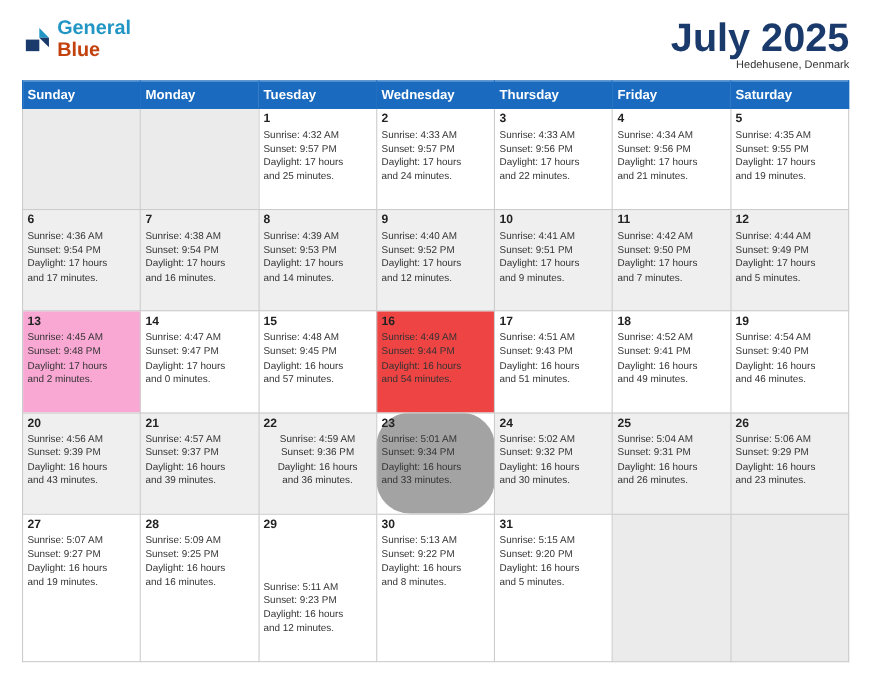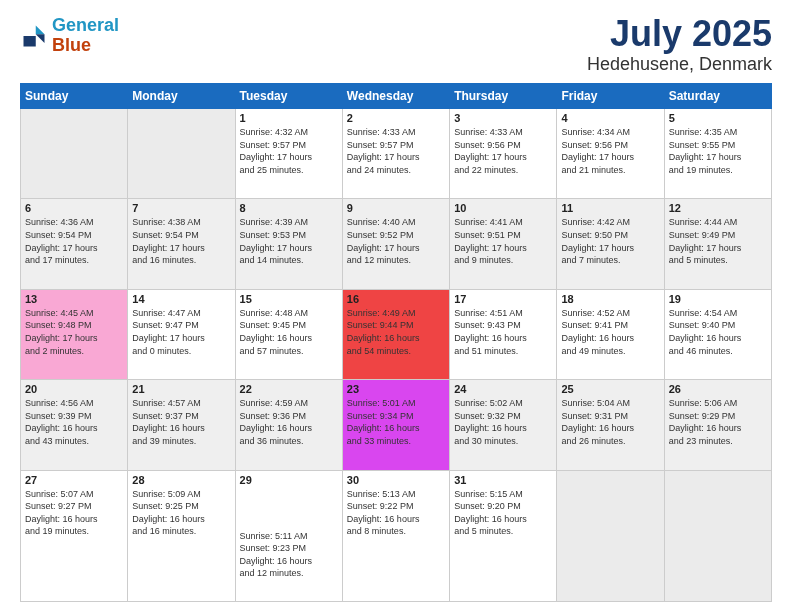--- a/index.html
+++ b/index.html
@@ -45,21 +45,21 @@
       text-align: right;
       margin-left: 36px;
     }
     .month-title {
       font-size: 36px;
       font-weight: bold;
       color: #1a3a6b;
       line-height: 1;
     }
     .subtitle {
-      font-size: 18px;
+      font-size: 10px;
       color: #333;
       margin-top: 2px;
     }
     .calendar {
       flex: 1;
       border: 1px solid #ccc;
       border-collapse: collapse;
       width: 100%;
       table-layout: fixed;
     }
@@ -287,26 +287,26 @@
           </td>
           <td style="background: rgb(239, 239, 239);">
             <span class="day-num">21</span>
             <div class="day-info" style="white-space: pre-line;">Sunrise: 4:57 AM
 Sunset: 9:37 PM
 Daylight: 16 hours
 and 39 minutes.</div>
           </td>
           <td style="background: rgb(239, 239, 239);">
             <span class="day-num">22</span>
-            <div class="day-info" style="white-space: pre-line;">Sunrise: 4:59 AM
+            <div class="day-info" style="white-space: pre-line; text-align: center;">Sunrise: 4:59 AM
 Sunset: 9:36 PM
 Daylight: 16 hours
 and 36 minutes.</div>
           </td>
-          <td style="background: #d946ef;">
+          <td style="background: #a3a3a3; border-radius: 31px;">
             <span class="day-num">23</span>
             <div class="day-info" style="white-space: pre-line;">Sunrise: 5:01 AM
 Sunset: 9:34 PM
 Daylight: 16 hours
 and 33 minutes.</div>
           </td>
           <td style="background: rgb(239, 239, 239);">
             <span class="day-num">24</span>
             <div class="day-info" style="white-space: pre-line;">Sunrise: 5:02 AM
 Sunset: 9:32 PM

